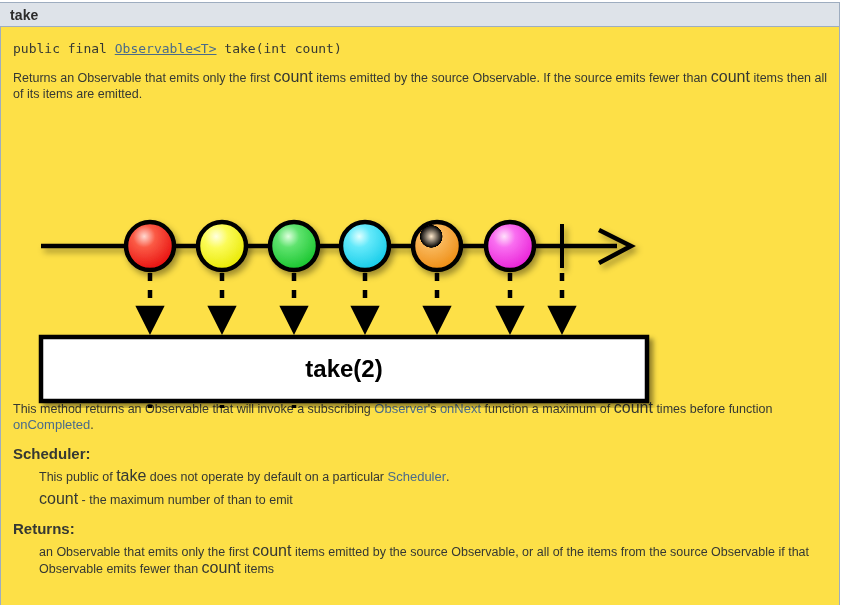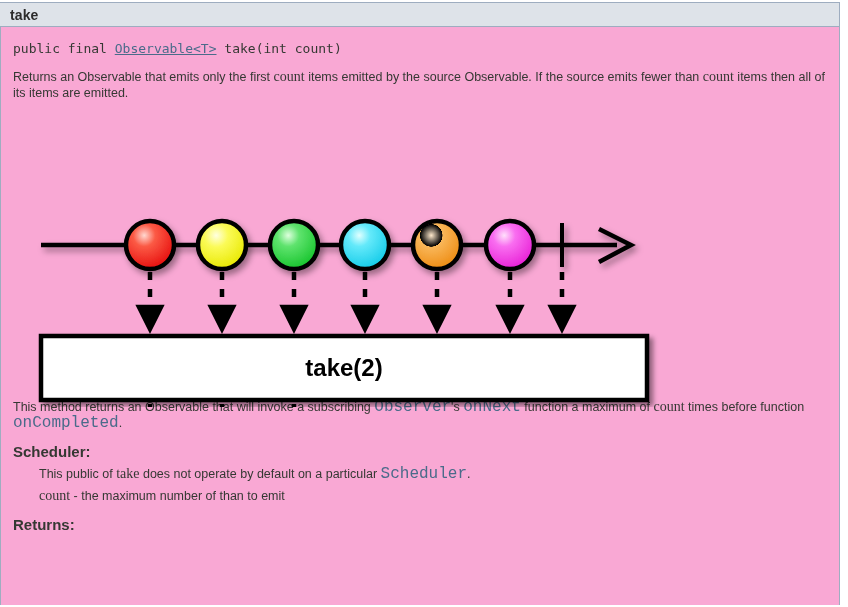--- a/index.html
+++ b/index.html
@@ -58,21 +58,21 @@
   
   .content {
     position: absolute;
     left: 0px;
     top: 27px;
     width: 840px;
     height: 578px;
     box-sizing: border-box;
     border-left: 1px solid #9eadc0;
     border-right: 1px solid #9eadc0;
-    background: #f9a8d4;
+    background: #fde047;
   }
 
   .inner {
     position: absolute;
     left: 12px;
     top: 0px;
     width: 826px;
   }
 
   
@@ -87,27 +87,27 @@
 
   
   .para {
     margin-top: 13px;
     font-size: 12.5px;
     line-height: 16px;
     color: #353833;
     width: 826px;
   }
   code, .code {
-    font-family: Liberation Serif, serif;
-    font-size: 14px;
+    font-family: Liberation Sans, sans-serif;
+    font-size: 16px;
     color: #353833;
   }
   a.doclink {
-    font-family: Liberation Mono, monospace;
-    font-size: 16px;
+    font-family: Liberation Sans, sans-serif;
+    font-size: 13px;
     color: #4a6b8a;
     text-decoration: none;
   }
 
   
   .diagram {
     position: relative;
     width: 826px;
     height: 300px;
     margin-top: 6px;
@@ -255,18 +255,19 @@
       <div class="para para-lead" style="margin-top:-8px;"><span>This method returns an Observable that will invoke a subscribing </span><a class="doclink" href="#">Observer</a><span>'s </span><a class="doclink" href="#">onNext</a><span> function a maximum of </span><code>count</code><span> times before function </span><a class="doclink" href="#">onCompleted</a><span>.</span></div>
 
       <div class="dl">
 
         <div class="dt">Scheduler:</div>
         <div class="dd"><span>This public of </span><code>take</code><span> does not operate by default on a particular </span><a class="doclink" href="#">Scheduler</a><span>.</span></div>
 
         <div class="dd"><code>count</code><span> - the maximum number of than to emit</span></div>
 
         <div class="dt">Returns:</div>
+        <div class="dd"><span>an Observable that emits only the first </span><code>count</code><span> items emitted by the source Observable, or all of the items from the source Observable if that Observable emits fewer than </span><code>count</code><span> items</span></div>
 
       </div>
 
     </div>
   </div>
 </div>
 
 </body></html>

